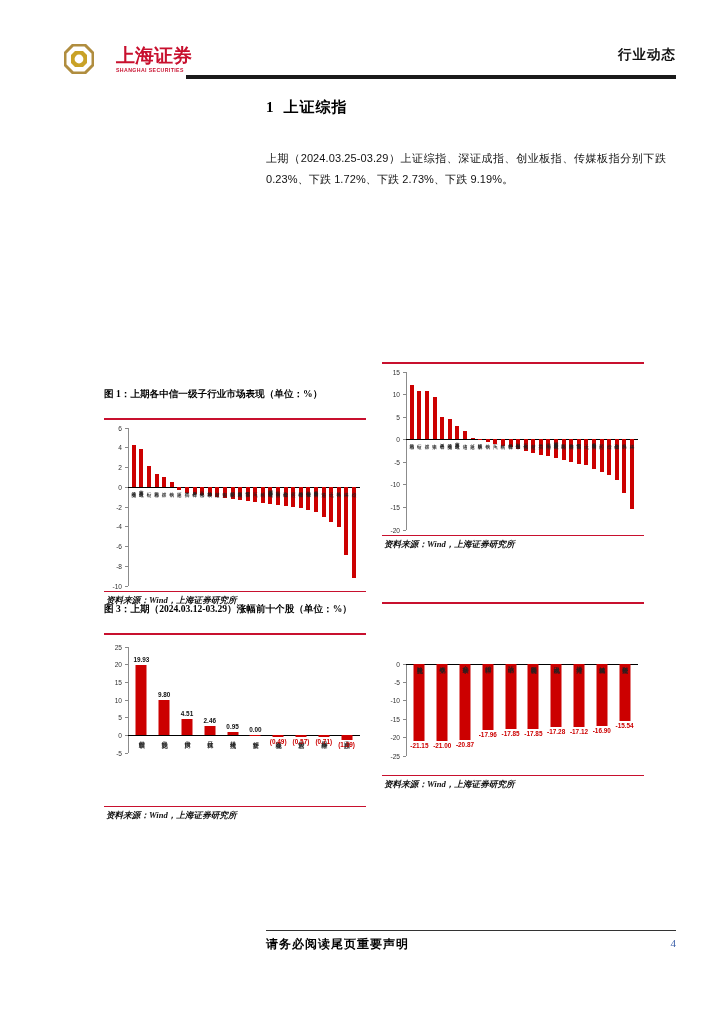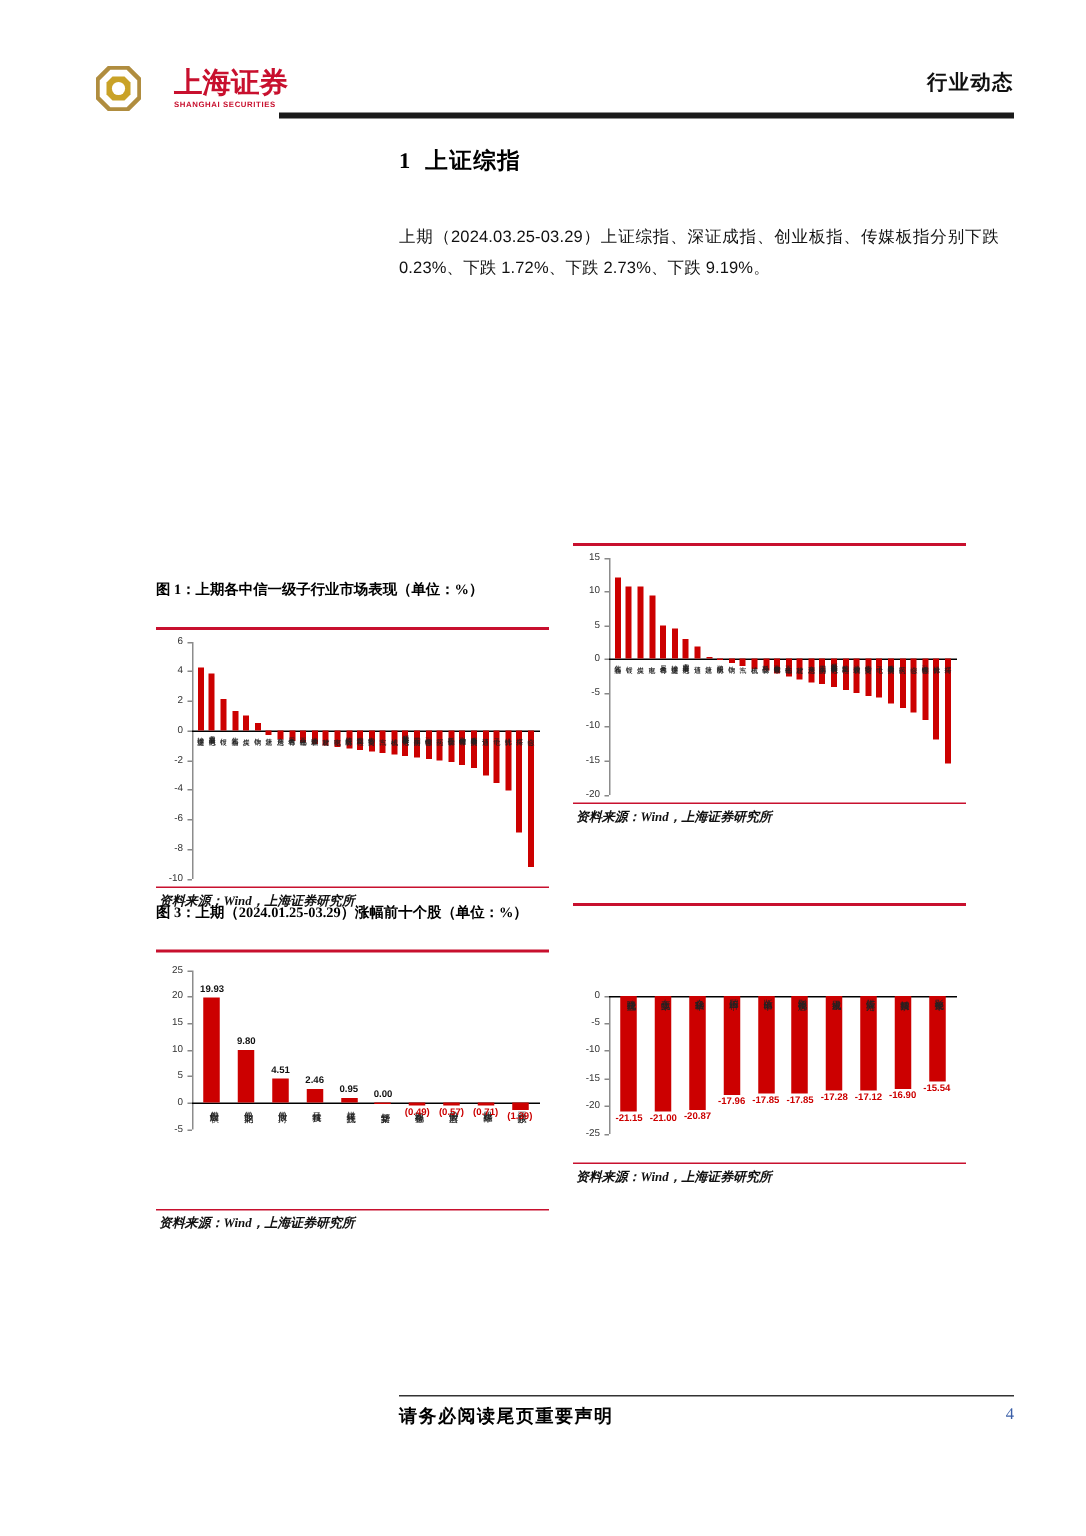--- a/index.html
+++ b/index.html
@@ -444,21 +444,21 @@
             <div class="bar" style="width: 4px; background: rgb(204, 0, 0); top: 67.7143px; height: 69.52px;"></div>
             <div class="cat" style="top: 69.7143px;">传媒</div>
           </div>
         </div>
       </div>
     <div class="fig-rule-bot"></div>
     <div class="fig-src">资料来源：Wind，上海证券研究所</div>
   </div>
 
   <div class="fig" style="left:104px; top:602px; width:262px;">
-    <div class="fig-cap" style="height:28px;">图 3：上期（2024.01.25-03.29）涨幅前十个股（单位：%）</div>
+    <div class="fig-cap" style="height:28px;">图 3：上期（2024.03.12-03.29）涨幅前十个股（单位：%）</div>
     <div class="fig-rule-top"></div>
     <div class="plot" id="plot3" style="height:168px;">
         <div class="ytick" style="top: 10px; left: 0px; right: auto; width: 18px; text-align: right;">25</div>
         <div class="ytickmark" style="top: 10px; left: 21px;"></div>
         <div class="ytick" style="top: 27.6667px; left: 0px; right: auto; width: 18px; text-align: right;">20</div>
         <div class="ytickmark" style="top: 27.6667px; left: 21px;"></div>
         <div class="ytick" style="top: 45.3333px; left: 0px; right: auto; width: 18px; text-align: right;">15</div>
         <div class="ytickmark" style="top: 45.3333px; left: 21px;"></div>
         <div class="ytick" style="top: 63px; left: 0px; right: auto; width: 18px; text-align: right;">10</div>
         <div class="ytickmark" style="top: 63px; left: 21px;"></div>

